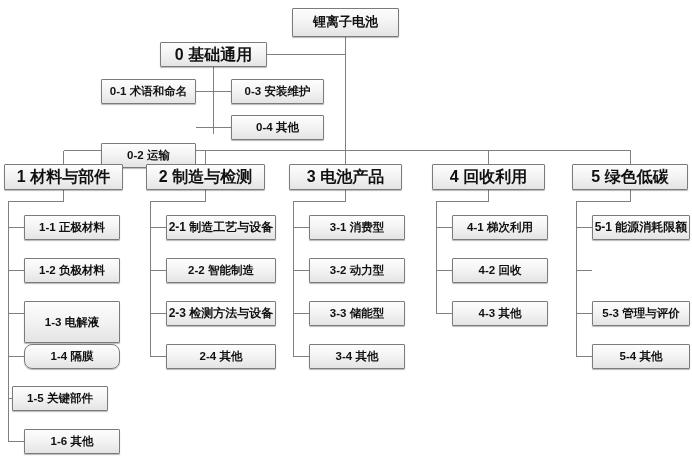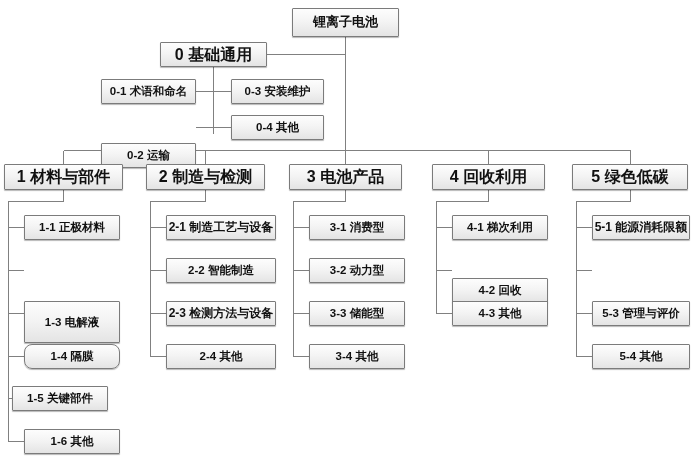--- a/index.html
+++ b/index.html
@@ -129,20 +129,23 @@
   <div class="node lvl-sub" style="left:231px; top:115px; width:93px; height:25px;">
     <span class="label">0-4 其他</span>
   </div>
 
   <div class="node lvl-cat" style="left:4px; top:164px; width:119px; height:26px;">
     <span class="label">1 材料与部件</span>
   </div>
   <div class="node lvl-sub" style="left:24px; top:215px; width:96px; height:25px;">
     <span class="label">1-1 正极材料</span>
   </div>
+  <div class="node lvl-sub" style="left:24px; top:258px; width:96px; height:25px;">
+    <span class="label">1-2 负极材料</span>
+  </div>
   <div class="node lvl-sub" style="left:24px; top:301px; width:96px; height:42px;">
     <span class="label">1-3 电解液</span>
   </div>
   <div class="node lvl-sub" style="left:24px; top:344px; width:96px; height:25px;border-radius:8px;">
     <span class="label">1-4 隔膜</span>
   </div>
   <div class="node lvl-sub" style="left:12px; top:386px; width:96px; height:25px;">
     <span class="label">1-5 关键部件</span>
   </div>
   <div class="node lvl-sub" style="left:24px; top:429px; width:96px; height:25px;">
@@ -180,21 +183,21 @@
   <div class="node lvl-sub" style="left:309px; top:344px; width:96px; height:25px;">
     <span class="label">3-4 其他</span>
   </div>
 
   <div class="node lvl-cat" style="left:432px; top:164px; width:113px; height:26px;">
     <span class="label">4 回收利用</span>
   </div>
   <div class="node lvl-sub" style="left:452px; top:215px; width:96px; height:25px;">
     <span class="label">4-1 梯次利用</span>
   </div>
-  <div class="node lvl-sub" style="left:452px; top:258px; width:96px; height:25px;margin-top:20px;">
+  <div class="node lvl-sub" style="left:452px; top:258px; width:96px; height:25px;">
     <span class="label">4-2 回收</span>
   </div>
   <div class="node lvl-sub" style="left:452px; top:301px; width:96px; height:25px;">
     <span class="label">4-3 其他</span>
   </div>
 
   <div class="node lvl-cat" style="left:572px; top:164px; width:116px; height:26px;">
     <span class="label">5 绿色低碳</span>
   </div>
   <div class="node lvl-sub-sm" style="left:592px; top:215px; width:98px; height:25px;">

